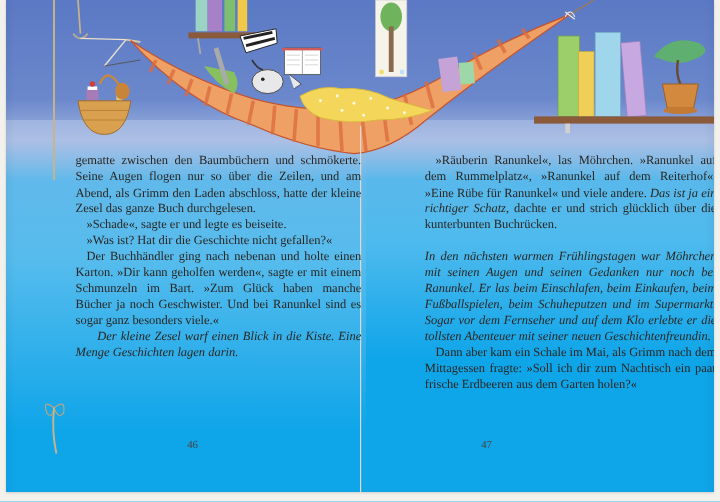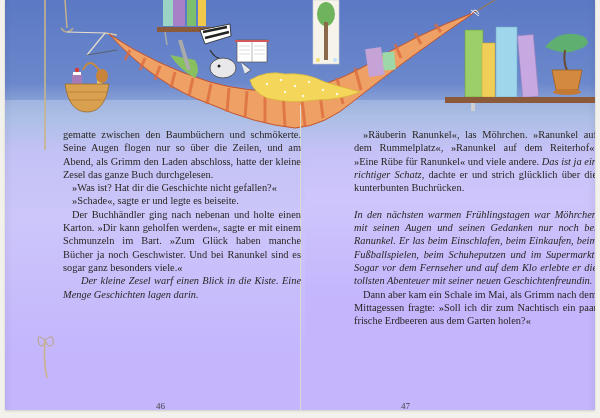--- a/index.html
+++ b/index.html
@@ -1,34 +1,34 @@
 <!DOCTYPE html>
 <html><head>
 <meta charset="utf-8">
 <style>
   html,body{margin:0;padding:0;}
   body{width:600px;height:418px;overflow:hidden;background:#f3f1ec;position:relative;font-family:"Liberation Serif","DejaVu Serif",serif;}
-  .spread{position:absolute;left:5px;top:0;width:590px;height:410px;background:#c4b5fd;box-shadow:0 1px 2px rgba(0,0,0,0.15);overflow:hidden;}
+  .spread{position:absolute;left:5px;top:0;width:590px;height:410px;background:#0ea5e9;box-shadow:0 1px 2px rgba(0,0,0,0.15);overflow:hidden;}
   .sky{position:absolute;left:0;top:0;width:590px;height:150px;background:linear-gradient(180deg,#5b79c4 0%,#6b88cc 55%,#9fb4df 78%,rgba(253,253,251,0) 100%);}
   .sky-fade-left{position:absolute;left:0;top:100px;width:300px;height:260px;background:linear-gradient(180deg,rgba(180,198,232,0.55) 0%,rgba(220,230,245,0.35) 45%,rgba(253,253,251,0) 100%);}
   .sky-fade-right{position:absolute;left:300px;top:100px;width:290px;height:200px;background:linear-gradient(180deg,rgba(180,198,232,0.5) 0%,rgba(230,236,248,0.3) 50%,rgba(253,253,251,0) 100%);}
   .gutter{position:absolute;left:295px;top:105px;width:1px;height:305px;background:#ddd9d0;}
   .page-edge{position:absolute;top:0;height:410px;width:8px;}
   .page-edge.left{left:0;background:linear-gradient(90deg,rgba(0,0,0,0.04),rgba(0,0,0,0));}
   .page-edge.right{right:0;background:linear-gradient(270deg,rgba(0,0,0,0.04),rgba(0,0,0,0));}
 
   .text-block{position:absolute;font-size:10.4px;line-height:13.3px;color:#2a2622;text-align:justify;}
   .text-block p{margin:0;}
   .text-block p.indent{text-indent:9px;}
   .text-block p.indent2{text-indent:18px;font-style:italic;}
   .text-block p.gap{margin-top:13.3px;font-style:italic;}
   .text-block em{font-style:italic;}
   .left-text{left:58px;top:128px;width:238px;}
   .right-text{left:313px;top:128px;width:243px;margin-left:36px;}
-  .pagenum{position:absolute;font-size:9px;color:#444;top:365px;margin-top:36px;}
+  .pagenum{position:absolute;font-size:9px;color:#444;top:365px;}
   .pn-left{left:151px;}
   .pn-right{left:396px;}
 
   svg.illus{position:absolute;left:0;top:0;}
 </style>
 </head>
 <body>
 
 <div class="spread">
   <div class="sky"></div>
@@ -167,22 +167,22 @@
 
   <svg style="position:absolute;left:28px;top:330px;" width="30" height="50" viewBox="0 0 30 50">
     <path d="M12 10 Q2 2 6 14 Q10 20 12 10 Z M12 10 Q22 2 20 14 Q16 20 12 10 Z" fill="none" stroke="#b9a57f" stroke-width="1"></path>
     <path d="M12 10 Q10 30 14 48" stroke="#c9b48a" stroke-width="1.6" fill="none"></path>
   </svg>
 
   <div class="gutter"></div>
 
   <div class="text-block left-text">
     <p>gematte zwischen den Baumbüchern und schmökerte. Seine Augen flogen nur so über die Zeilen, und am Abend, als Grimm den Laden abschloss, hatte der kleine Zesel das ganze Buch durchgelesen.</p>
+    <p class="indent">»Schade«, sagte er und legte es beiseite.</p>
     <p class="indent">»Was ist? Hat dir die Geschichte nicht gefallen?«</p>
-    <p class="indent">»Schade«, sagte er und legte es beiseite.</p>
     <p class="indent">Der Buchhändler ging nach nebenan und holte einen Karton. »Dir kann geholfen werden«, sagte er mit einem Schmunzeln im Bart. »Zum Glück haben manche Bücher ja noch Geschwister. Und bei Ranunkel sind es sogar ganz besonders viele.«</p>
     <p class="indent2">Der kleine Zesel warf einen Blick in die Kiste. Eine Menge Geschichten lagen darin.</p>
   </div>
   <div class="pagenum pn-left">46</div>
 
   <div class="text-block right-text">
     <p class="indent"><span>»Räuberin Ranunkel«, las Möhrchen. »Ranunkel auf dem Rummelplatz«, »Ranunkel auf dem Reiterhof«, »Eine Rübe für Ranunkel« und viele andere. </span><em>Das ist ja ein richtiger Schatz</em><span>, dachte er und strich glücklich über die kunterbunten Buchrücken.</span></p>
     <p class="gap">In den nächsten warmen Frühlingstagen war Möhrchen mit seinen Augen und seinen Gedanken nur noch bei Ranunkel. Er las beim Einschlafen, beim Einkaufen, beim Fußballspielen, beim Schuheputzen und im Supermarkt. Sogar vor dem Fernseher und auf dem Klo erlebte er die tollsten Abenteuer mit seiner neuen Geschichtenfreundin.</p>
     <p class="indent">Dann aber kam ein Schale im Mai, als Grimm nach dem Mittagessen fragte: »Soll ich dir zum Nachtisch ein paar frische Erdbeeren aus dem Garten holen?«</p>
   </div>

